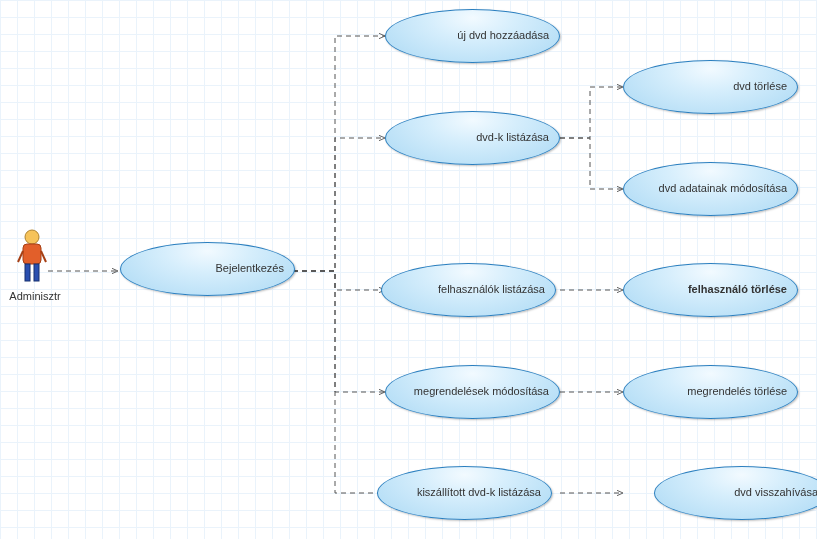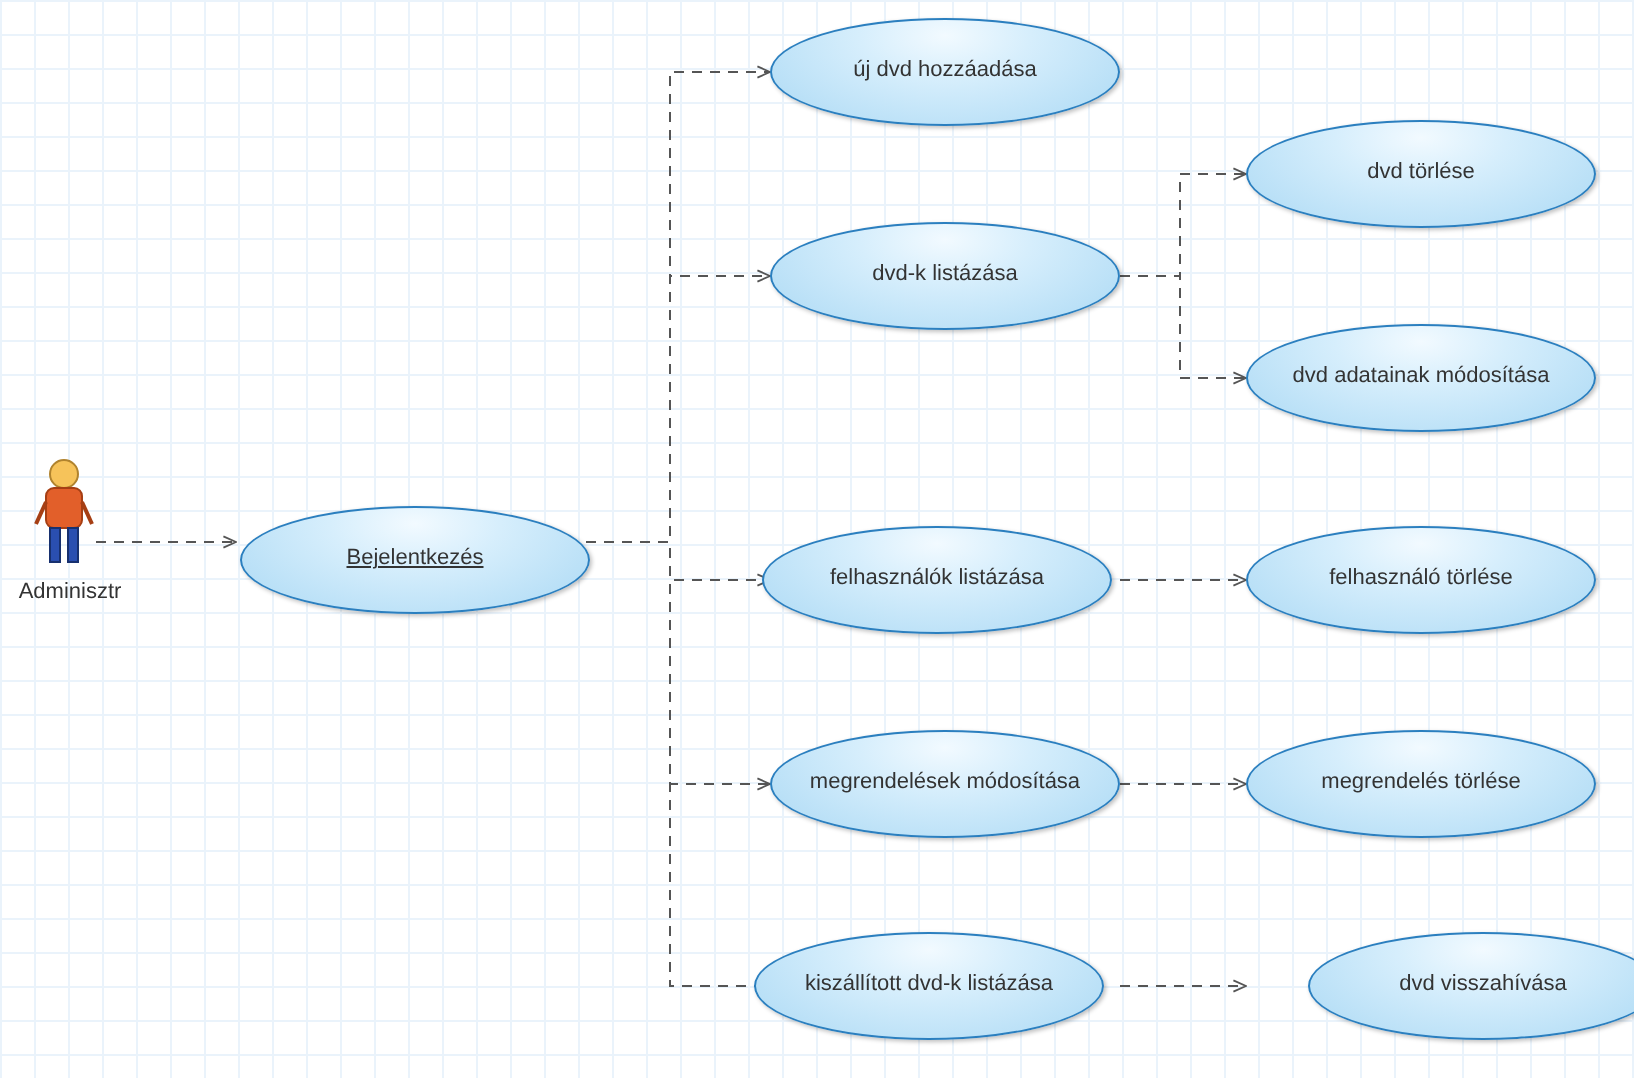--- a/index.html
+++ b/index.html
@@ -24,21 +24,21 @@
     background-size: 17px 17px;
   }
   .ellipse {
     position: absolute;
     border: 1px solid #2b7fbf;
     border-radius: 50%;
     background: radial-gradient(ellipse at 50% 15%, #f2faff 0%, #d6eefc 35%, #abd9f4 100%);
     box-shadow: 1px 1px 2px rgba(0,0,0,0.25);
     display: flex;
     align-items: center;
-    justify-content: center;
+    justify-content: flex-end;
     text-align: center;
     box-sizing: border-box;
     padding: 0 10px;
   }
   .ellipse span {
     line-height: 1.2;
   }
   .actor-label {
     position: absolute;
     text-align: center;
@@ -94,21 +94,21 @@
     <line x1="6" y1="22" x2="1" y2="33" stroke="#a63f14" stroke-width="2"></line>
     <line x1="24" y1="22" x2="29" y2="33" stroke="#a63f14" stroke-width="2"></line>
 
     <rect x="8" y="35" width="5" height="17" fill="#2a4fb0" stroke="#17306f"></rect>
     <rect x="17" y="35" width="5" height="17" fill="#2a4fb0" stroke="#17306f"></rect>
   </svg>
   <div class="actor-label" style="left:0px; top:290px;">
     <span>Adminisztr</span>
   </div>
 
-  <div class="ellipse" style="left:120px; top:253px; width:175px; height:54px;text-decoration:underline;">
+  <div class="ellipse" style="left:120px; top:242px; width:175px; height:54px;">
     <span>Bejelentkezés</span>
   </div>
 
   <div class="ellipse" style="left:385px; top:9px; width:175px; height:54px;">
     <span>új dvd hozzáadása</span>
   </div>
   <div class="ellipse" style="left:385px; top:111px; width:175px; height:54px;">
     <span>dvd-k  listázása</span>
   </div>
   <div class="ellipse" style="left:381px; top:263px; width:175px; height:54px;">
@@ -120,21 +120,21 @@
   <div class="ellipse" style="left:377px; top:466px; width:175px; height:54px;">
     <span>kiszállított dvd-k listázása</span>
   </div>
 
   <div class="ellipse" style="left:623px; top:60px; width:175px; height:54px;">
     <span>dvd törlése</span>
   </div>
   <div class="ellipse" style="left:623px; top:162px; width:175px; height:54px;">
     <span>dvd adatainak módosítása</span>
   </div>
-  <div class="ellipse" style="left:623px; top:263px; width:175px; height:54px;">
+  <div class="ellipse" style="left:623px; top:263px; width:175px; height:54px;font-weight:bold;">
     <span>felhasználó törlése</span>
   </div>
   <div class="ellipse" style="left:623px; top:365px; width:175px; height:54px;">
     <span>megrendelés törlése</span>
   </div>
   <div class="ellipse" style="left:654px; top:466px; width:175px; height:54px;">
     <span>dvd visszahívása</span>
   </div>
 
 </div>

